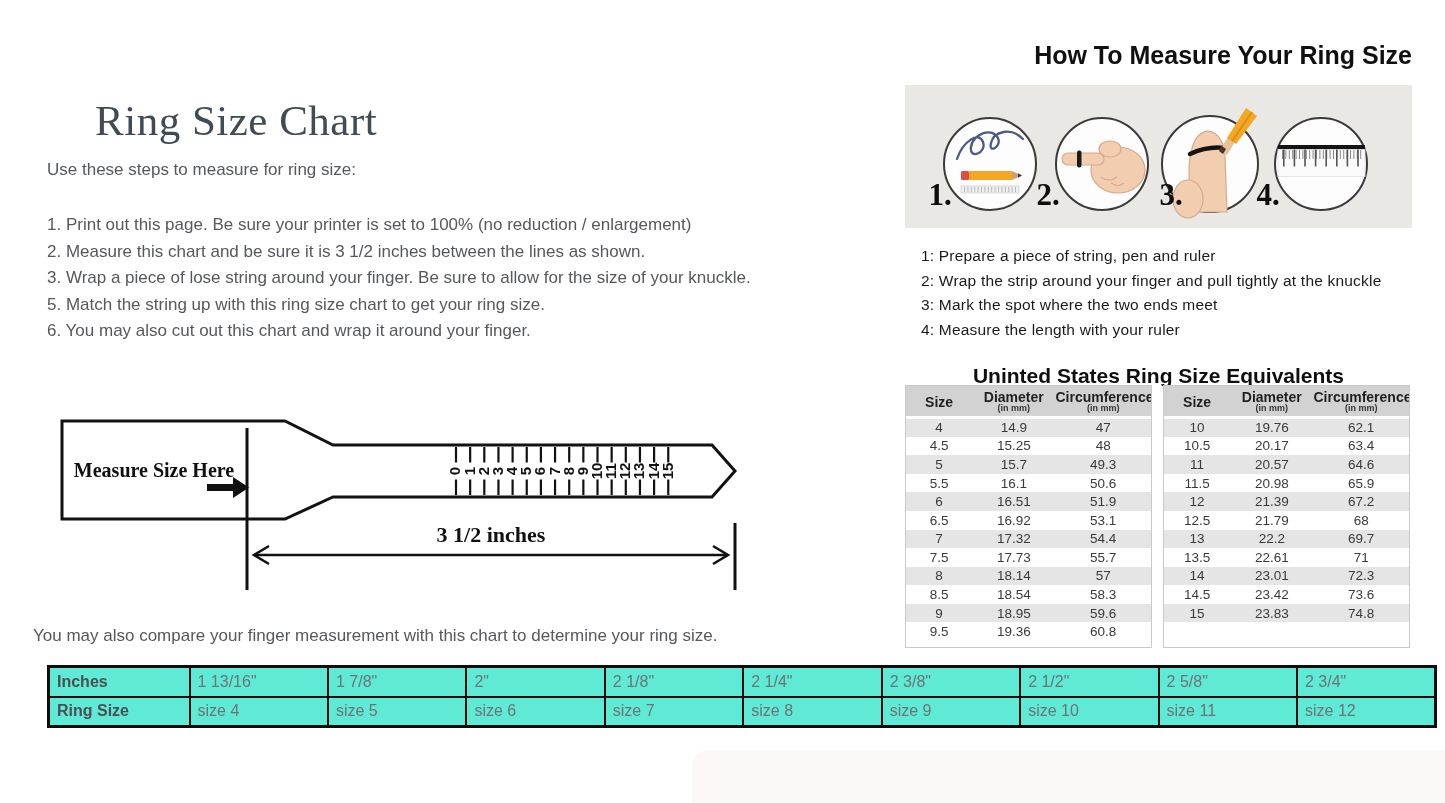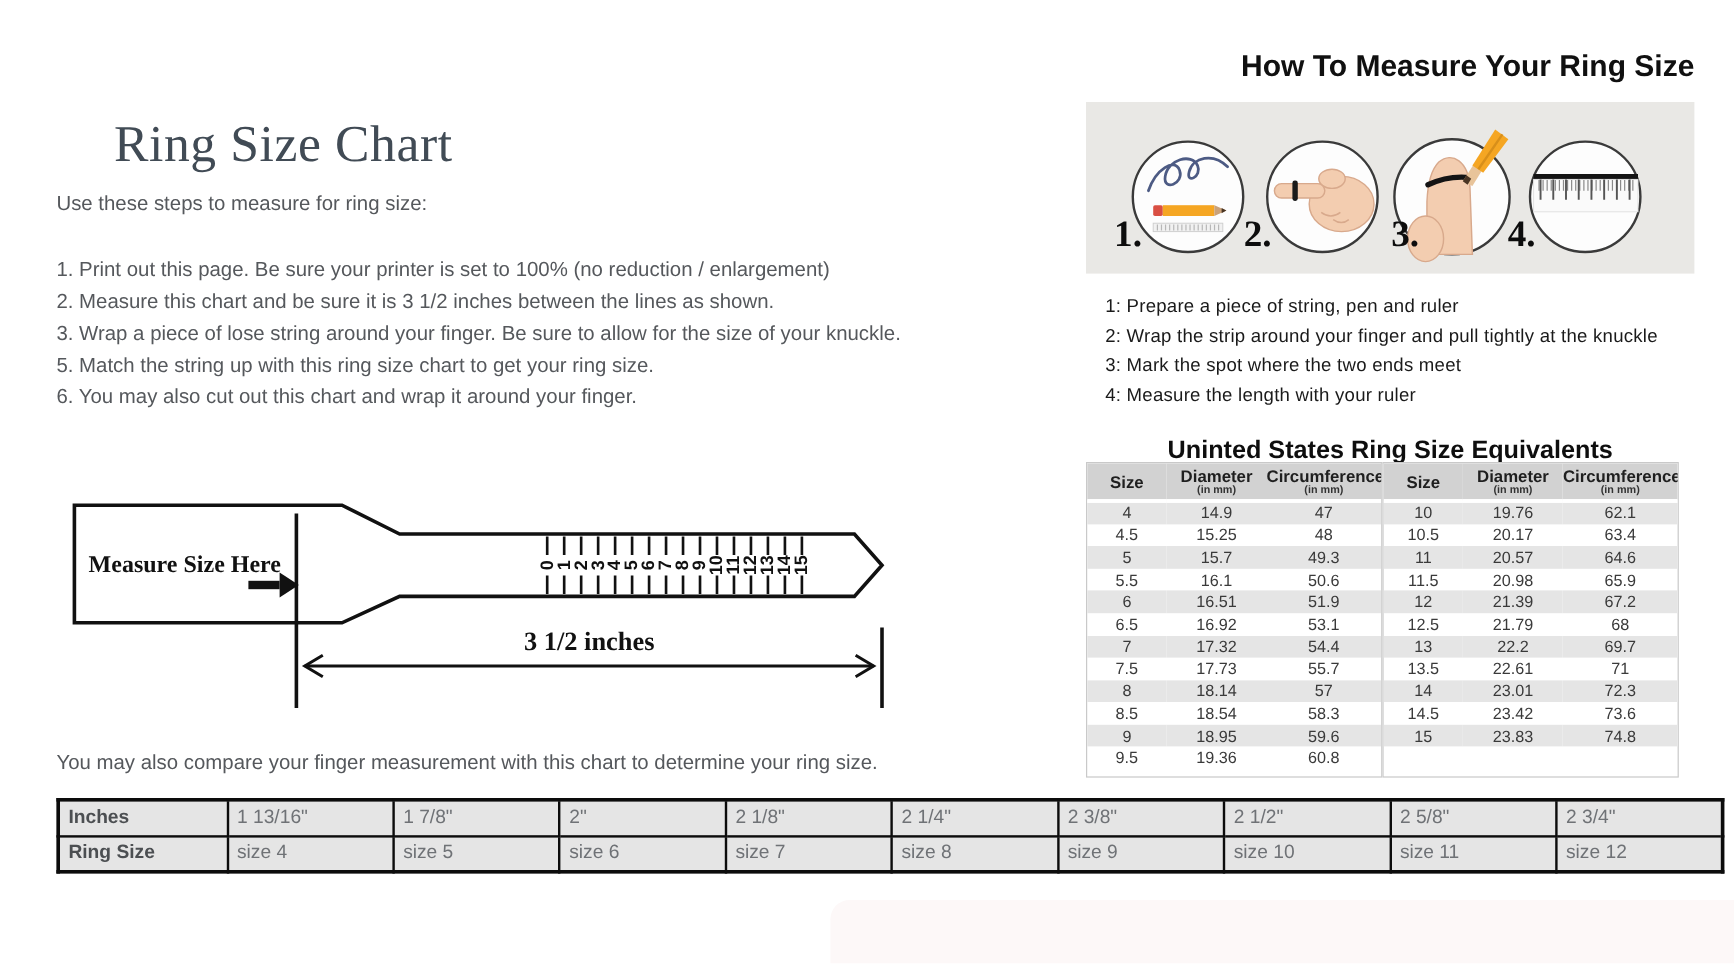--- a/index.html
+++ b/index.html
@@ -8,41 +8,41 @@
 
   
   .page-title { position:absolute; left:47px; top:96px; font-family:"Liberation Serif", serif;
     font-size:43px; font-weight:400; color:#414b55; letter-spacing:0.5px;margin-left:48px; }
   .intro-text { position:absolute; left:47px; top:160px; font-size:17px; color:#55585c; }
   .instructions { position:absolute; left:47px; top:212px; font-size:17px; color:#55585c; }
   .instructions .step-line { line-height:26.5px; }
 
   .sizer-svg { position:absolute; left:57px; top:415px; }
 
-  .compare-note { position:absolute; left:47px; top:626px; font-size:17px; color:#55585c; }
+  .compare-note { position:absolute; left:33px; top:626px; font-size:17px; color:#55585c; }
 
   
   .conv-table { position:absolute; left:47px; top:665px; width:1390px;
-    border-collapse:collapse; table-layout:fixed; background:#e5e5e5; border:3px solid #0c0c0c; }
+    border-collapse:collapse; table-layout:fixed; background:#5eead4; border:3px solid #0c0c0c; }
   .conv-table th, .conv-table td { border:2.5px solid #0c0c0c; height:30px; padding:2px 7px;
     text-align:left; vertical-align:middle; }
   .conv-table th { font-size:16px; font-weight:bold; color:#4c4f52; }
   .conv-table td { font-size:16px; color:#6f7276; }
 
   
   .howto-title { position:absolute; left:905px; top:41px; width:507px; text-align:right;
     font-size:25px; font-weight:bold; color:#101010; }
   .howto-panel { position:absolute; left:905px; top:85px; width:507px; height:143px; background:#e9e8e5; }
   .howto-steps { position:absolute; left:905px; top:244px; font-size:15.5px; color:#1a1a1a;margin-left:16px; }
   .howto-steps .step-line { line-height:24.5px; letter-spacing:0.2px; }
 
   .equiv-title { position:absolute; left:895px; top:348px; width:527px; text-align:center;
     font-size:21px; font-weight:bold; color:#0e0e0e;margin-top:16px; }
 
-  .equiv-wrap { position:absolute; left:905px; top:385px; display:flex; }
+  .equiv-wrap { position:absolute; left:905px; top:385px; display:flex; gap:11px; }
   .eq-box { width:247px; height:263px; border:1px solid #c9c9c9; background:#fff; overflow:hidden; }
   .eq-table { width:100%; border-collapse:collapse; table-layout:fixed; }
   .eq-table th { background:#d2d2d2; font-size:14px; color:#1f1f1f; padding:4px 0 3px;
     line-height:1.02; border-bottom:3px solid #fff; }
   .hunit { display:block; font-size:9px; font-weight:bold; color:#333; }
   .eq-table td { font-size:13.5px; color:#3a3a3a; text-align:center; height:18.6px; padding:0; }
   .eq-table tr.stripe td { background:#e5e5e5; }
 
   .pink-box { position:absolute; left:692px; top:750px; width:753px; height:53px;
     background:#fdf8f8; border-radius:16px 0 0 0; }

